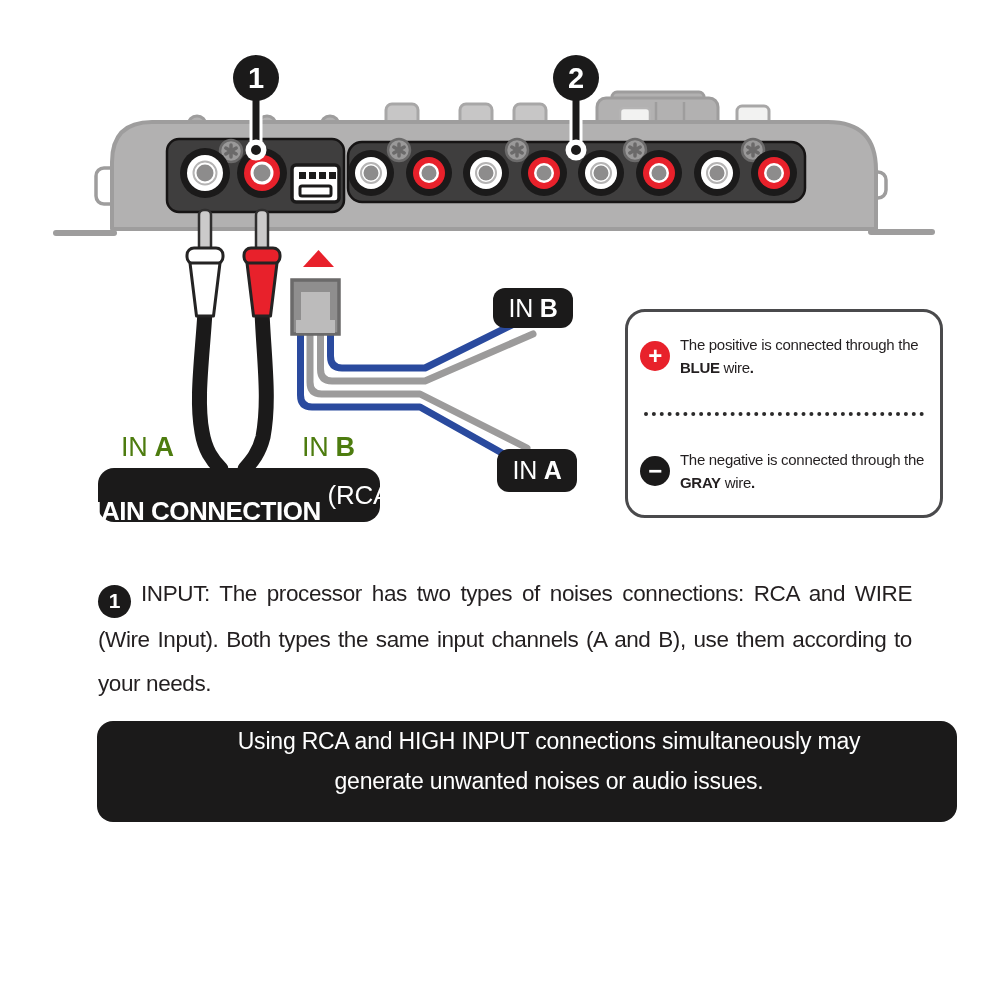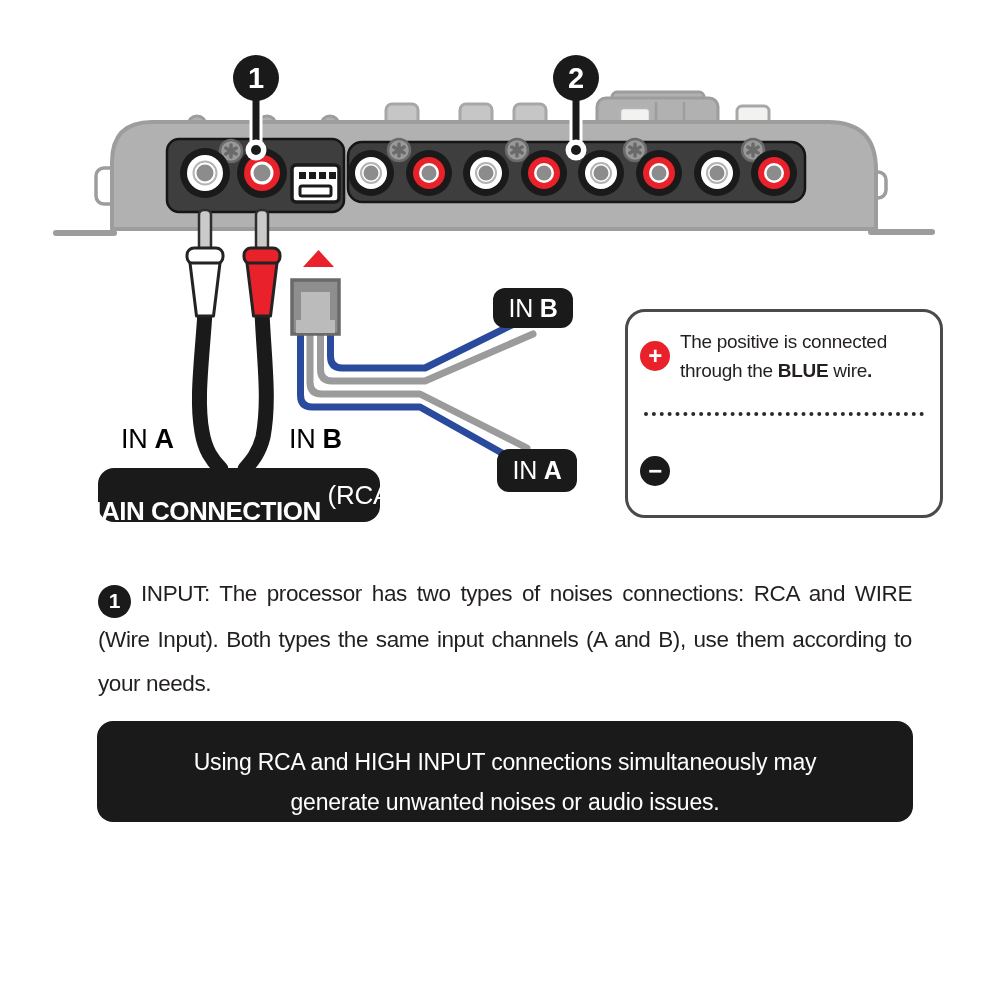--- a/index.html
+++ b/index.html
@@ -9,42 +9,42 @@
   
   .c-badge{position:absolute;width:46px;height:46px;border-radius:50%;background:#1b1a1a;color:#fff;
            display:flex;align-items:center;justify-content:center;font-weight:bold;font-size:29px;letter-spacing:0;}
   
   .pill{position:absolute;background:#1b1a1a;color:#fff;display:flex;align-items:center;justify-content:center;white-space:pre;}
   .pill-main{left:98px;top:468px;width:282px;height:54px;border-radius:16px;font-size:26px;}
   .pill-main .bold{font-weight:bold;letter-spacing:-0.5px;margin-top:32px;}
   .pill-sm{width:80px;height:40px;border-radius:12px;font-size:25px;}
   .pill-sm .bold{font-weight:bold;}
   
-  .inlabel{position:absolute;font-size:27px;white-space:pre;color:#000000;}
+  .inlabel{position:absolute;font-size:27px;white-space:pre;color:#4d7c0f;margin-top:8px;}
   .inlabel .bold{font-weight:bold;}
   
   .hi-title{position:absolute;left:625px;top:268px;width:318px;text-align:center;font-size:24px;white-space:pre;}
   .hi-title .bold{font-weight:bold;letter-spacing:-0.5px;}
   .hi-box{position:absolute;left:625px;top:309px;width:318px;height:209px;border:3px solid #4a4a4c;border-radius:20px;
           box-sizing:border-box;padding:10px 12px;display:flex;flex-direction:column;justify-content:space-between;}
   .hi-row{display:flex;align-items:center;gap:10px;min-height:68px;}
   .hi-icon{flex:0 0 30px;width:30px;height:30px;border-radius:50%;color:#fff;display:flex;align-items:center;justify-content:center;
            font-size:24px;font-weight:900;line-height:1;}
   .hi-icon.pos{background:#e8212b;}
   .hi-icon.neg{background:#1b1a1a;}
-  .hi-text{font-size:19px;line-height:1.55;letter-spacing:-0.3px;}
+  .hi-text{font-size:15px;line-height:1.55;letter-spacing:-0.3px;}
   .hi-text .bold{font-weight:bold;}
   .hi-divider{border-top:4px dotted #2b2a2a;margin:2px 4px;height:0;}
   
   .para{position:absolute;width:814px;font-size:22.5px;line-height:44px;text-align:justify;letter-spacing:-0.4px;}
   .para .seg-b{font-weight:normal;}
   .p-badge{display:inline-flex;width:33px;height:33px;border-radius:50%;background:#1b1a1a;color:#fff;
            align-items:center;justify-content:center;font-weight:bold;font-size:21px;vertical-align:-7px;margin-right:10px;letter-spacing:0;}
   .warnbox{position:absolute;left:97px;top:721px;width:816px;height:101px;background:#1b1a1a;border-radius:16px;
-           color:#fff;display:flex;align-items:flex-end;justify-content:center;}
+           color:#fff;display:flex;align-items:flex-start;justify-content:center;padding-left:44px;}
   .warnbox .inner{width:700px;text-align:center;font-size:23px;line-height:1.75;letter-spacing:-0.2px;}
 </style>
 </head>
 <body>
 
 <div class="page">
 
   <svg class="abs" style="left:0;top:0" width="1000" height="560" viewBox="0 0 1000 560">
 
     <path d="M56,233 H114" stroke="#9e9d9d" stroke-width="6" stroke-linecap="round" fill="none"></path>
@@ -221,35 +221,36 @@
       <line x1="576" y1="98" x2="576" y2="150" stroke="#1b1a1a" stroke-width="7"></line>
       <circle cx="576" cy="150" r="10.5" fill="#ffffff"></circle>
       <circle cx="576" cy="150" r="5" fill="#1b1a1a"></circle>
     </g>
   </svg>
 
   <div class="c-badge" style="left:233px;top:55px">1</div>
   <div class="c-badge" style="left:553px;top:55px">2</div>
 
   <div class="inlabel" style="left:121px;top:424px"><span>IN </span><span class="bold">A</span></div>
-  <div class="inlabel" style="left:289px;top:424px"><span>IN </span><span class="bold">B</span></div>
+  <div class="inlabel" style="left:302px;top:424px"><span>IN </span><span class="bold">B</span></div>
 
   <div class="pill pill-main"><span class="bold">MAIN CONNECTION</span><span> (RCA)</span></div>
 
   <div class="pill pill-sm" style="left:493px;top:288px"><span>IN </span><span class="bold">B</span></div>
   <div class="pill pill-sm" style="left:497px;top:449px;height:43px"><span>IN </span><span class="bold">A</span></div>
 
   <div class="hi-box">
     <div class="hi-row">
       <div class="hi-icon pos">+</div>
       <div class="hi-text"><span>The positive is connected through the </span><span class="bold">BLUE</span><span> wire</span><span class="bold">.</span></div>
     </div>
     <div class="hi-divider"></div>
     <div class="hi-row">
       <div class="hi-icon neg">−</div>
+      <div class="hi-text"><span>The negative is connected through the </span><span class="bold">GRAY</span><span> wire</span><span class="bold">.</span></div>
     </div>
   </div>
 
   <div class="para" style="left:98px;top:572px">
     <span class="p-badge">1</span><span class="seg-b">INPUT: </span><span>The processor has two types of noises connections: </span><span class="seg-b">RCA</span><span> and </span><span class="seg-b">WIRE</span><span> (</span><span class="seg-b">Wire Input</span><span>). Both types the same input channels (</span><span class="seg-b">A and B</span><span>), use them according to your needs.</span>
   </div>
 
   <div class="warnbox">
     <div class="inner">Using RCA and HIGH INPUT connections simultaneously may generate unwanted noises or audio issues.</div>
   </div>

